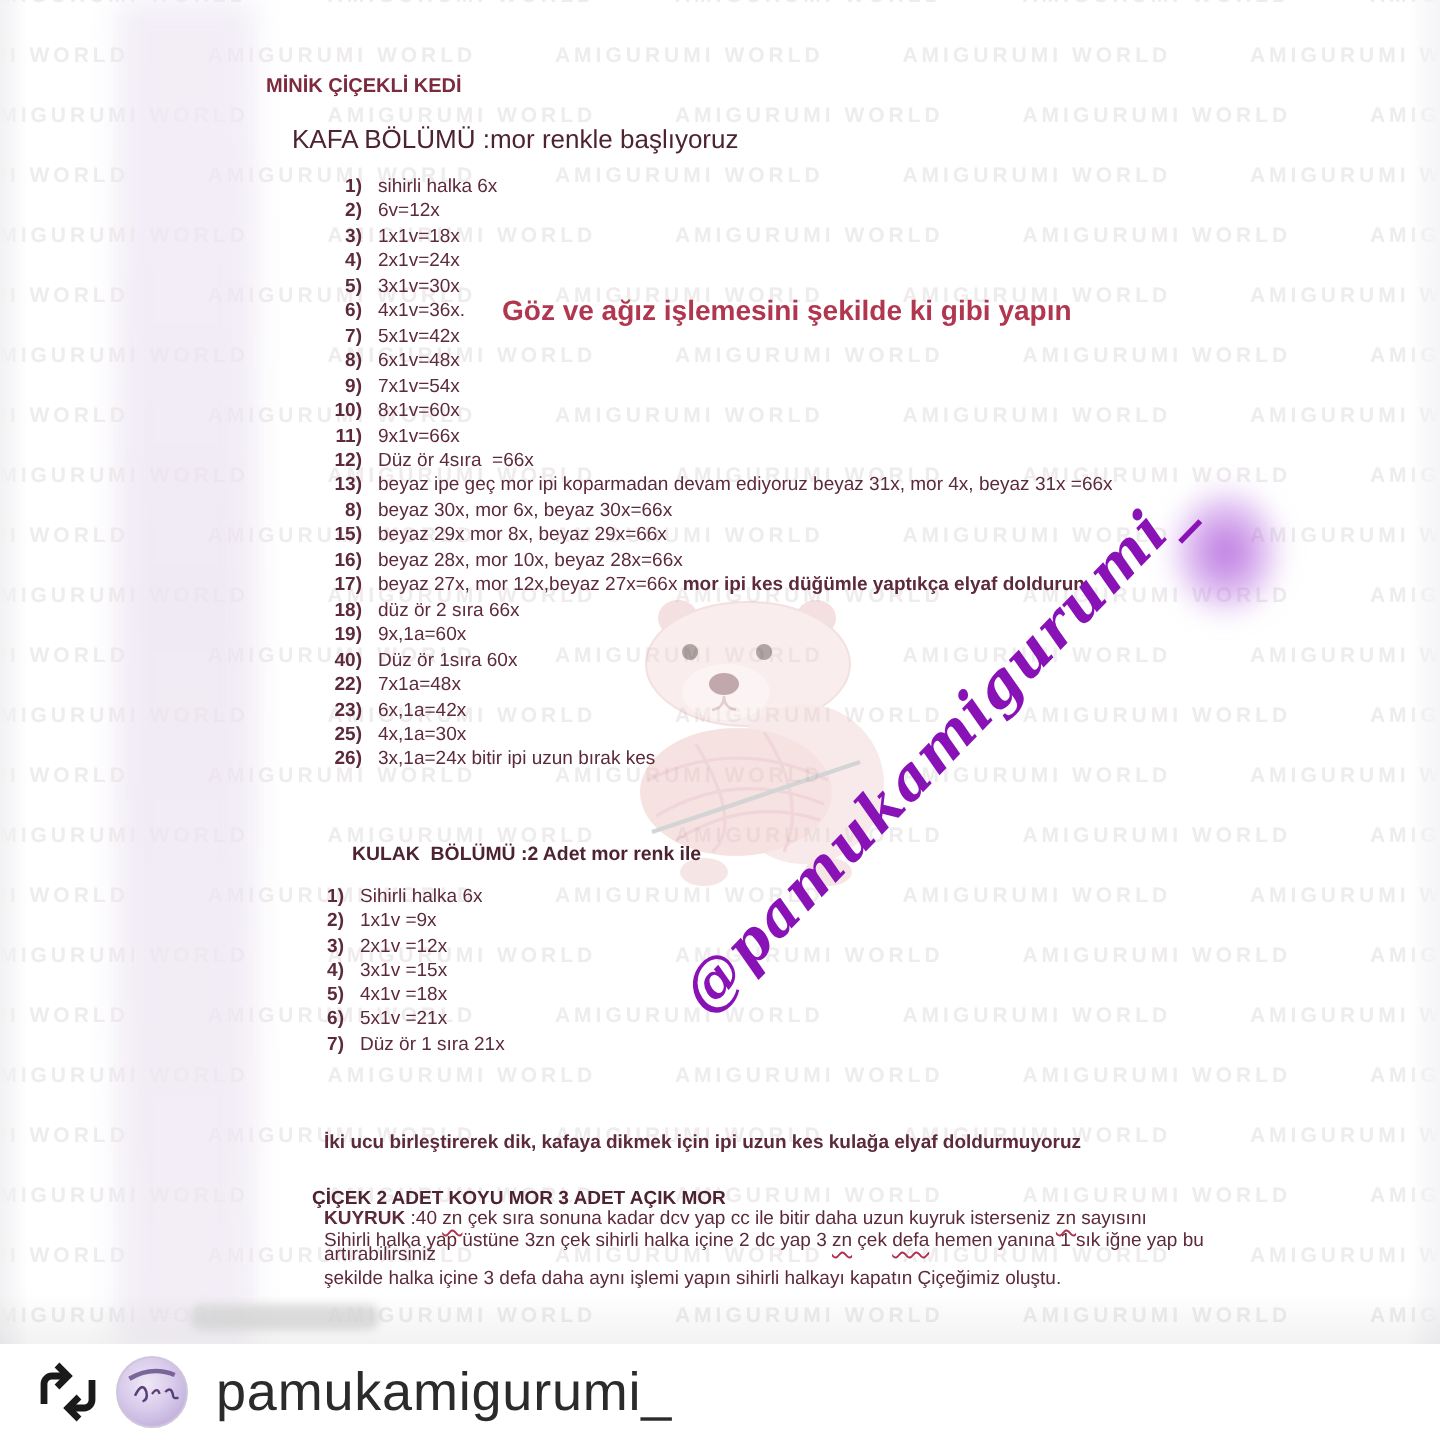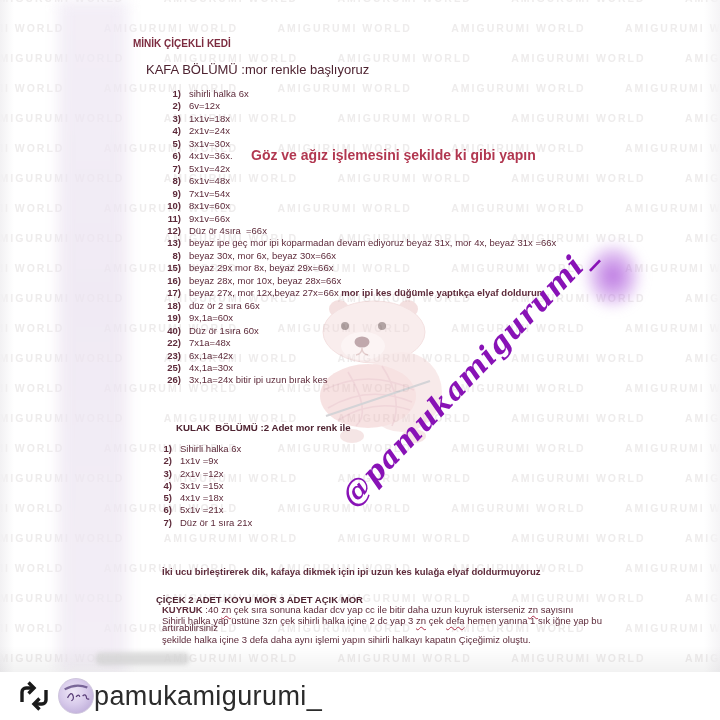--- a/index.html
+++ b/index.html
@@ -54,21 +54,21 @@
   .seg-wavy{text-decoration:underline;text-decoration-style:wavy;
             text-decoration-color:#b0304c;text-decoration-thickness:1px;text-underline-offset:2px;}
   
   .footer{position:absolute;left:0;top:672px;width:720px;height:48px;background:#fff;
           display:flex;align-items:center;padding-left:18px;box-sizing:border-box;z-index:6;}
   .repost{width:32px;height:32px;flex:0 0 auto;}
   .avatar{width:36px;height:36px;border-radius:50%;margin-left:8px;flex:0 0 auto;position:relative;
           background:radial-gradient(circle at 42% 38%,#efe8f7 0%,#d8cbeb 45%,#b3a0d2 100%);
           overflow:hidden;border:1px solid #cfc6dd;box-sizing:border-box;}
   .avatar svg{position:absolute;inset:0;}
-  .username{font-size:27px;color:#2b2b2b;letter-spacing:.4px;}
+  .username{margin-left:14px;font-size:27px;color:#2b2b2b;letter-spacing:.4px;}
 </style>
 </head>
 <body>
 
 <div class="canvas">
 
   <div class="photo">
     <div class="tiles">
         <div class="tile-row" style="top: -8px; left: -10px;">AMIGURUMI WORLD&nbsp;&nbsp;&nbsp;&nbsp;&nbsp;&nbsp;&nbsp;&nbsp;AMIGURUMI WORLD&nbsp;&nbsp;&nbsp;&nbsp;&nbsp;&nbsp;&nbsp;&nbsp;AMIGURUMI WORLD&nbsp;&nbsp;&nbsp;&nbsp;&nbsp;&nbsp;&nbsp;&nbsp;AMIGURUMI WORLD&nbsp;&nbsp;&nbsp;&nbsp;&nbsp;&nbsp;&nbsp;&nbsp;AMIGURUMI WORLD</div>
         <div class="tile-row" style="top: 22px; left: -70px;">AMIGURUMI WORLD&nbsp;&nbsp;&nbsp;&nbsp;&nbsp;&nbsp;&nbsp;&nbsp;AMIGURUMI WORLD&nbsp;&nbsp;&nbsp;&nbsp;&nbsp;&nbsp;&nbsp;&nbsp;AMIGURUMI WORLD&nbsp;&nbsp;&nbsp;&nbsp;&nbsp;&nbsp;&nbsp;&nbsp;AMIGURUMI WORLD&nbsp;&nbsp;&nbsp;&nbsp;&nbsp;&nbsp;&nbsp;&nbsp;AMIGURUMI WORLD</div>

